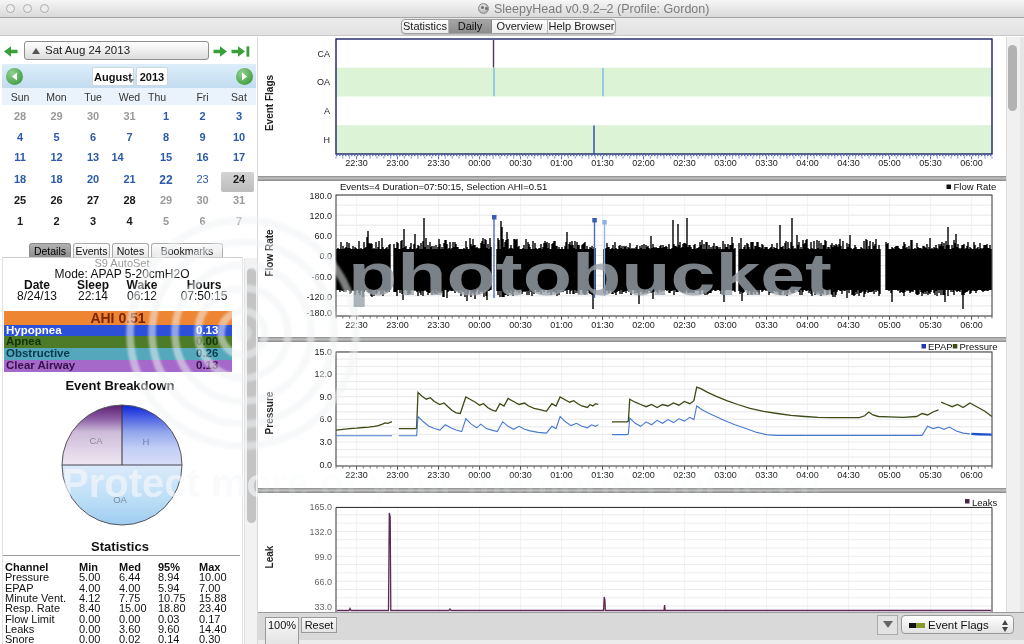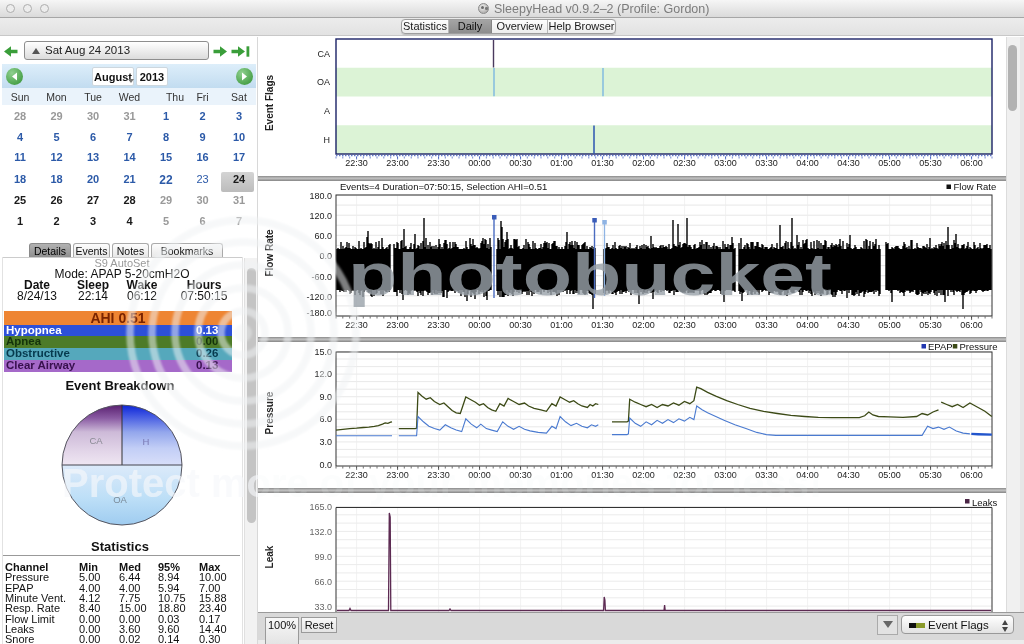--- a/index.html
+++ b/index.html
@@ -46,42 +46,42 @@
  <svg class="abs" width="17" height="17" style="left:236px;top:67.5px">
     <path d="M6 4.5 L11 8.5 L6 12.5 Z" fill="#fff"></path>
   </svg>
  <div class="abs" style="left:92px;top:67px;width:42px;height:19px;background:#fff;border:1px solid #cdd7de;border-radius:2px;font-size:11px;font-weight:bold;color:#111;text-align:center;line-height:18px">August<span class="abs" style="left:35px;top:11px;width:0;height:0;border-left:3px solid transparent;border-right:3px solid transparent;border-top:4px solid #777"></span></div>
  <div class="abs" style="left:136px;top:67px;width:32px;height:19px;background:#fff;border:1px solid #cdd7de;border-radius:2px;font-size:11px;font-weight:bold;color:#111;text-align:center;line-height:18px">2013</div>
  <div class="abs" style="left:2px;top:88px;width:254px;height:17px;background:#eaf3fb"></div>
  <div class="abs" style="left:2px;top:91px;width:36px;text-align:center;font-size:10.5px;color:#333">Sun</div>
 <div class="abs" style="left:38.5px;top:91px;width:36px;text-align:center;font-size:10.5px;color:#333">Mon</div>
 <div class="abs" style="left:75px;top:91px;width:36px;text-align:center;font-size:10.5px;color:#333">Tue</div>
 <div class="abs" style="left:111.5px;top:91px;width:36px;text-align:center;font-size:10.5px;color:#333">Wed</div>
-<div class="abs" style="left:148px;top:91px;width:36px;text-align:right;font-size:10.5px;color:#333">Thu</div>
+<div class="abs" style="left:148px;top:91px;width:36px;text-align:left;font-size:10.5px;color:#333">Thu</div>
 <div class="abs" style="left:184.5px;top:91px;width:36px;text-align:center;font-size:10.5px;color:#333">Fri</div>
 <div class="abs" style="left:221px;top:91px;width:36px;text-align:center;font-size:10.5px;color:#333">Sat</div>
  <div class="abs" style="left:221px;top:172px;width:33px;height:20px;background:linear-gradient(#d4d4d4,#bcbcbc);border-radius:2px"></div>
  <div class="abs" style="left:2px;top:110px;width:36px;text-align:center;font-size:11px;font-weight:bold;color:#999">28</div>
 <div class="abs" style="left:38.5px;top:110px;width:36px;text-align:center;font-size:11px;font-weight:bold;color:#999">29</div>
 <div class="abs" style="left:75px;top:110px;width:36px;text-align:center;font-size:11px;font-weight:bold;color:#999">30</div>
 <div class="abs" style="left:111.5px;top:110px;width:36px;text-align:center;font-size:11px;font-weight:bold;color:#999">31</div>
 <div class="abs" style="left:148px;top:110px;width:36px;text-align:center;font-size:11px;font-weight:bold;color:#2c5aa8">1</div>
 <div class="abs" style="left:184.5px;top:110px;width:36px;text-align:center;font-size:11px;font-weight:bold;color:#2c5aa8">2</div>
 <div class="abs" style="left:221px;top:110px;width:36px;text-align:center;font-size:11px;font-weight:bold;color:#2c5aa8">3</div>
 <div class="abs" style="left:2px;top:130.5px;width:36px;text-align:center;font-size:11px;font-weight:bold;color:#2c5aa8">4</div>
 <div class="abs" style="left:38.5px;top:130.5px;width:36px;text-align:center;font-size:11px;font-weight:bold;color:#2c5aa8">5</div>
 <div class="abs" style="left:75px;top:130.5px;width:36px;text-align:center;font-size:11px;font-weight:bold;color:#2c5aa8">6</div>
 <div class="abs" style="left:111.5px;top:130.5px;width:36px;text-align:center;font-size:11px;font-weight:bold;color:#2c5aa8">7</div>
 <div class="abs" style="left:148px;top:130.5px;width:36px;text-align:center;font-size:11px;font-weight:bold;color:#2c5aa8">8</div>
 <div class="abs" style="left:184.5px;top:130.5px;width:36px;text-align:center;font-size:11px;font-weight:bold;color:#2c5aa8">9</div>
 <div class="abs" style="left:221px;top:130.5px;width:36px;text-align:center;font-size:11px;font-weight:bold;color:#2c5aa8">10</div>
 <div class="abs" style="left:2px;top:151px;width:36px;text-align:center;font-size:11px;font-weight:bold;color:#2c5aa8">11</div>
 <div class="abs" style="left:38.5px;top:151px;width:36px;text-align:center;font-size:11px;font-weight:bold;color:#2c5aa8">12</div>
 <div class="abs" style="left:75px;top:151px;width:36px;text-align:center;font-size:11px;font-weight:bold;color:#2c5aa8">13</div>
-<div class="abs" style="left:111.5px;top:151px;width:36px;text-align:center;font-size:11px;font-weight:bold;color:#2c5aa8">14</div>
+<div class="abs" style="left:111.5px;top:151px;width:36px;font-size:11px;font-weight:bold;color:#2c5aa8">14</div>
 <div class="abs" style="left:148px;top:151px;width:36px;text-align:center;font-size:11px;font-weight:bold;color:#2c5aa8">15</div>
 <div class="abs" style="left:184.5px;top:151px;width:36px;text-align:center;font-size:11px;font-weight:bold;color:#2c5aa8">16</div>
 <div class="abs" style="left:221px;top:151px;width:36px;text-align:center;font-size:11px;font-weight:bold;color:#2c5aa8">17</div>
 <div class="abs" style="left:2px;top:173px;width:36px;text-align:center;font-size:11px;font-weight:bold;color:#2c5aa8">18</div>
 <div class="abs" style="left:38.5px;top:173px;width:36px;text-align:center;font-size:11px;font-weight:bold;color:#2c5aa8">18</div>
 <div class="abs" style="left:75px;top:173px;width:36px;text-align:center;font-size:11px;font-weight:bold;color:#2c5aa8">20</div>
 <div class="abs" style="left:111.5px;top:173px;width:36px;text-align:center;font-size:11px;font-weight:bold;color:#2c5aa8">21</div>
 <div class="abs" style="left:148px;top:173px;width:36px;text-align:center;font-size:12px;font-weight:bold;color:#2c5aa8">22</div>
 <div class="abs" style="left:184.5px;top:173px;width:36px;text-align:center;font-size:11px;font-weight:normal;color:#2c5aa8">23</div>
 <div class="abs" style="left:221px;top:173px;width:36px;text-align:center;font-size:11px;font-weight:bold;color:#1a1a1a">24</div>

